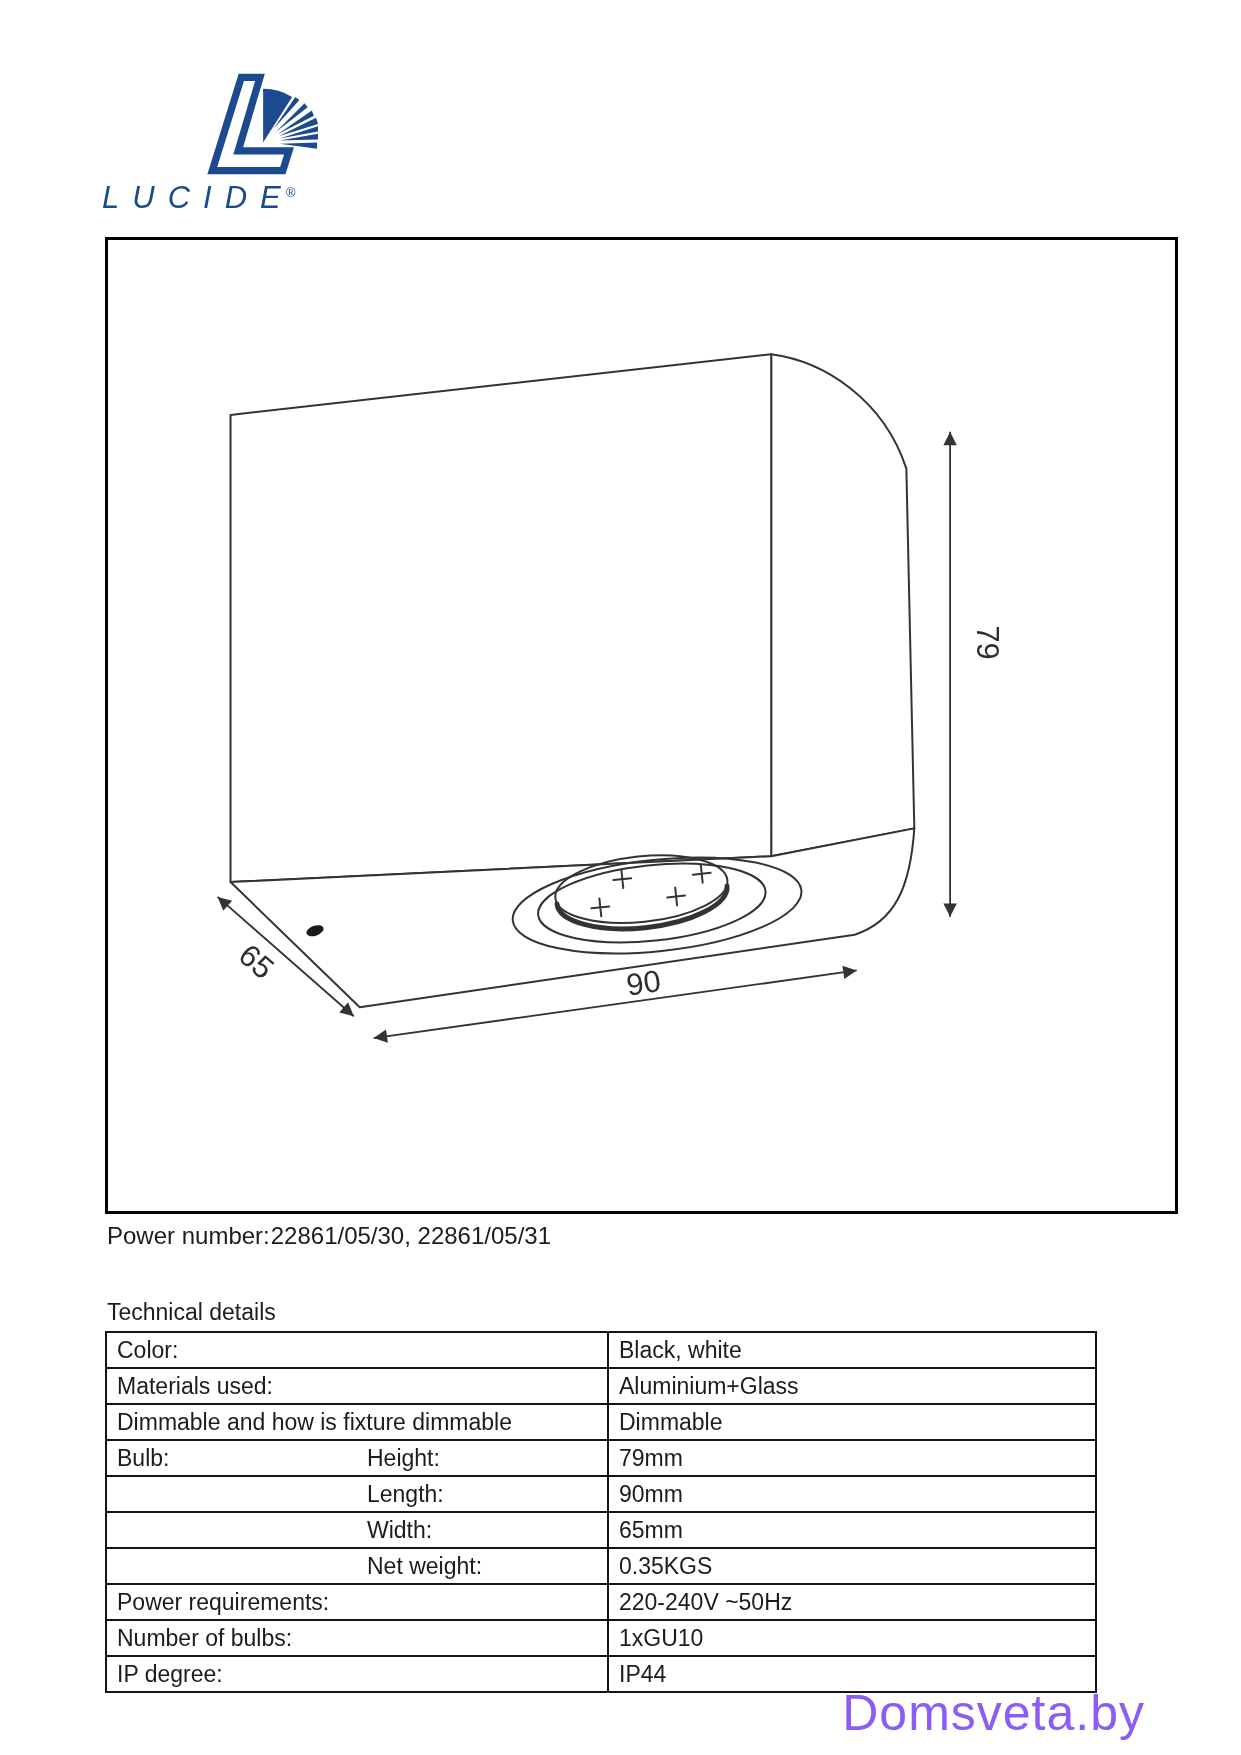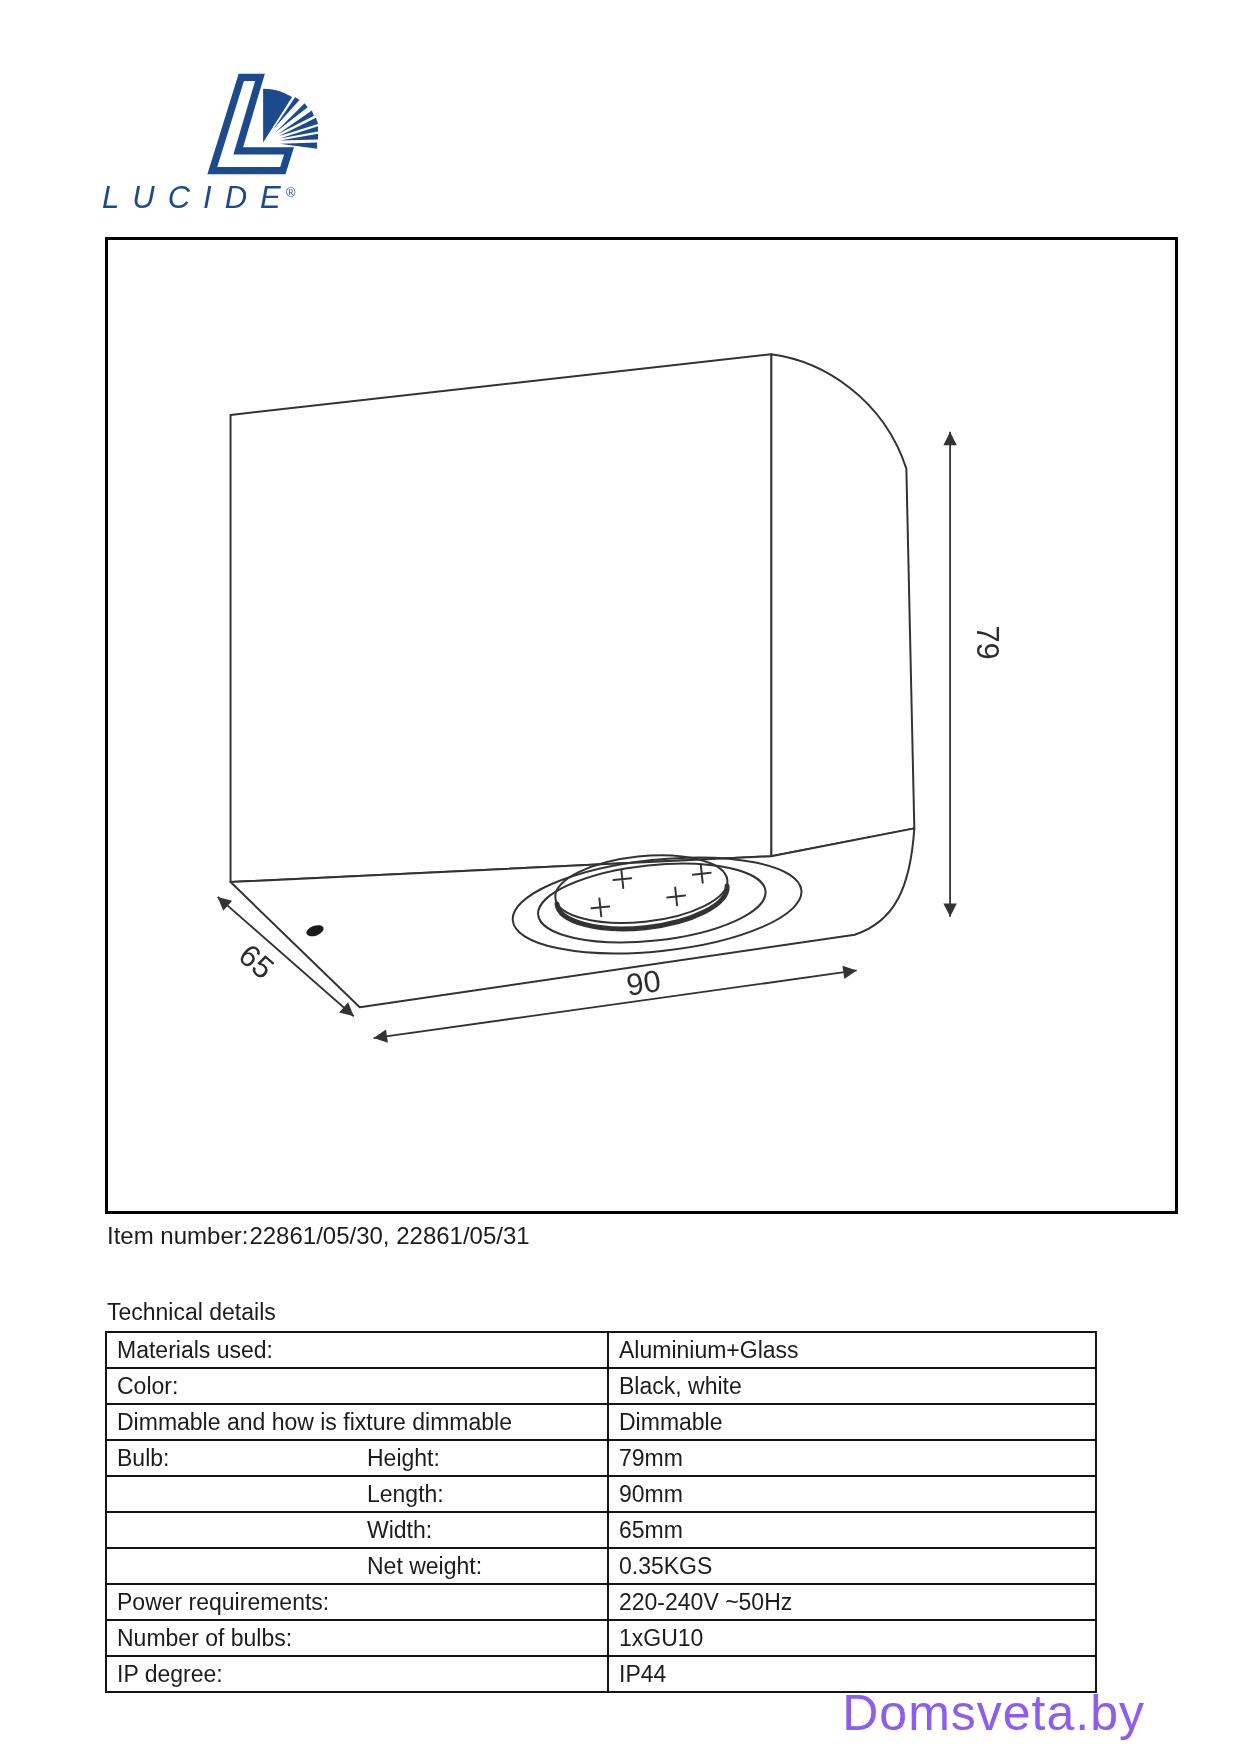--- a/index.html
+++ b/index.html
@@ -103,34 +103,34 @@
         <line x1="267" y1="803" x2="753" y2="735" marker-start="url(#arr)" marker-end="url(#arr)"></line>
         <line x1="847" y1="193" x2="847" y2="681" marker-start="url(#arr)" marker-end="url(#arr)"></line>
       </g>
       <text class="dim-label" text-anchor="middle" transform="translate(142,734) rotate(41)">65</text>
       <text class="dim-label" text-anchor="middle" transform="translate(540,758) rotate(-8)">90</text>
       <text class="dim-label" text-anchor="middle" transform="translate(874,405) rotate(90)">79</text>
     </svg>
   </div>
 
   <div class="item-line">
-    <span>Item number:</span><span class="val">22861/05/30, 22861/05/31</span>
+    <span>Power number:</span><span class="val">22861/05/30, 22861/05/31</span>
   </div>
 
   <div class="tech-heading">Technical details</div>
 
   <table class="spec">
     <tbody>
       <tr>
+        <td class="c-label"><span>Color:</span><span class="sub"></span></td>
+        <td class="c-value">Black, white</td>
+      </tr>
+      <tr>
         <td class="c-label"><span>Materials used:</span><span class="sub"></span></td>
         <td class="c-value">Aluminium+Glass</td>
-      </tr>
-      <tr>
-        <td class="c-label"><span>Color:</span><span class="sub"></span></td>
-        <td class="c-value">Black, white</td>
       </tr>
       <tr>
         <td class="c-label"><span>Dimmable and how is fixture dimmable</span><span class="sub"></span></td>
         <td class="c-value">Dimmable</td>
       </tr>
       <tr>
         <td class="c-label"><span>Bulb:</span><span class="sub">Height:</span></td>
         <td class="c-value">79mm</td>
       </tr>
       <tr>

